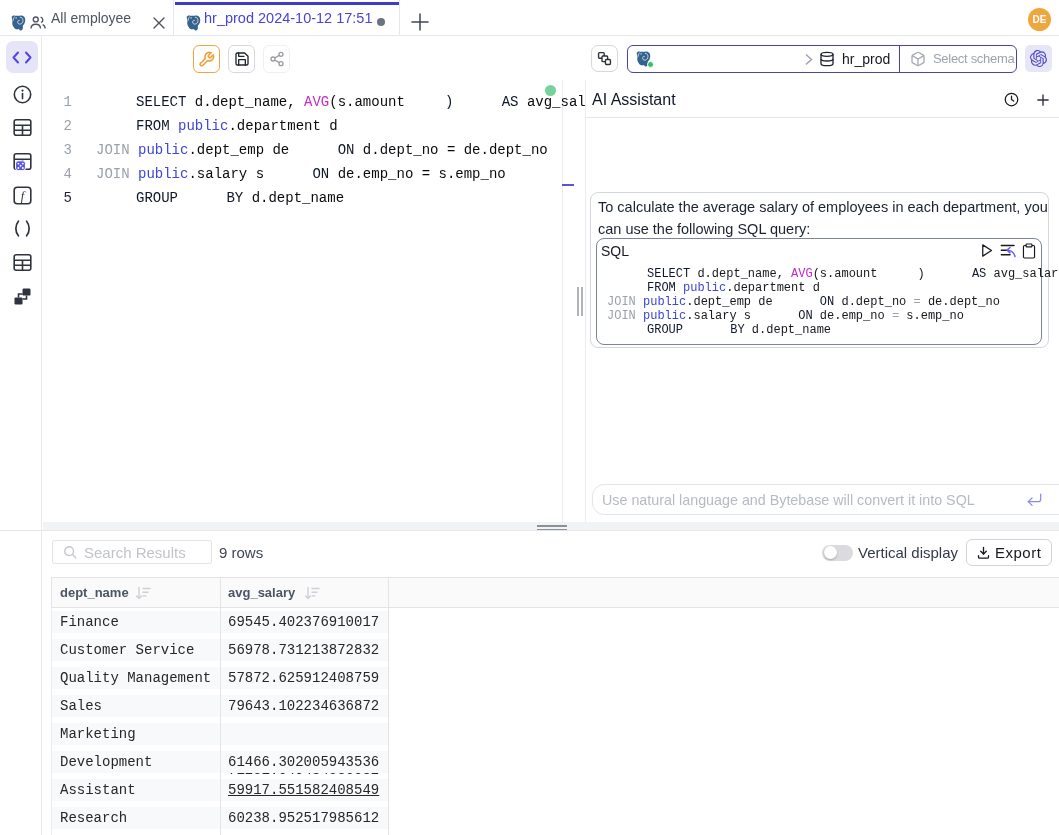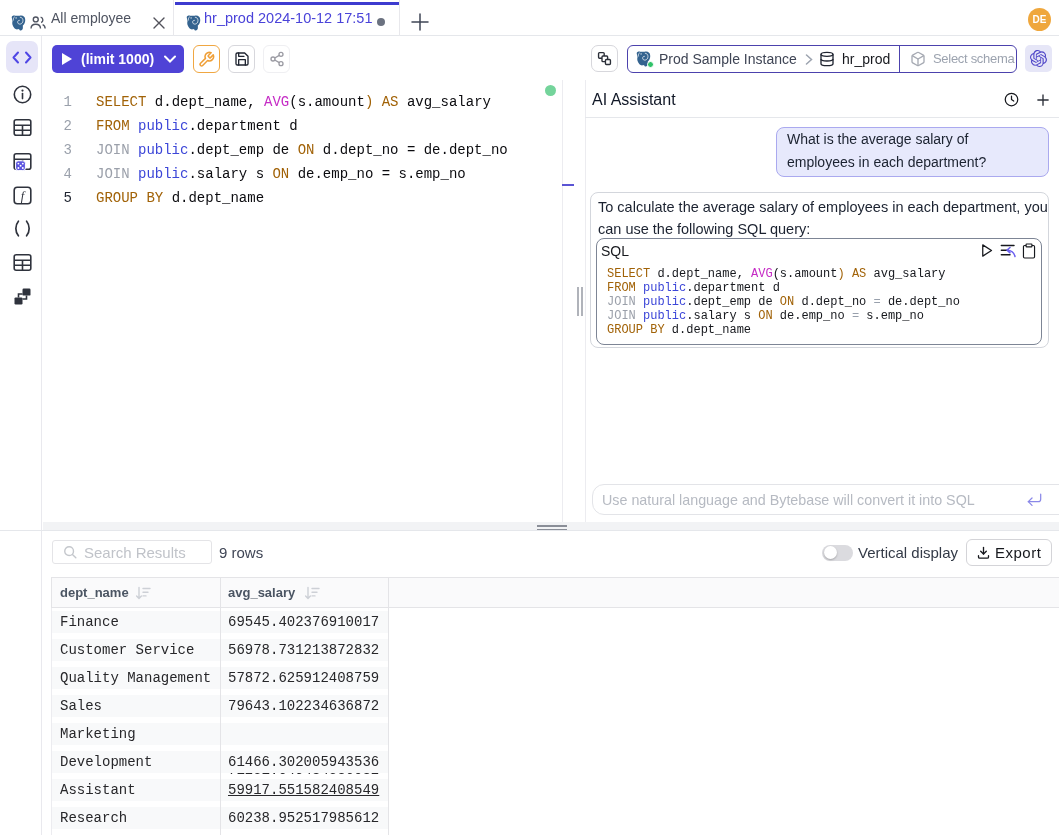--- a/index.html
+++ b/index.html
@@ -1,20 +1,20 @@
 <!DOCTYPE html>
 <html><head>
 <meta charset="utf-8">
 <style>
   * { margin:0; padding:0; box-sizing:border-box; }
   html,body { width:1059px; height:835px; background:#fff; font-family:"Liberation Sans", sans-serif; overflow:hidden; }
   .abs { position:absolute; }
   .mono { font-family:"Liberation Mono", monospace; }
   #page { position:relative; width:1059px; height:835px; background:#fff; }
-  .kw { color:#a16207; }
+  .kw { color:#0f172a;margin-left:40px; }
   .pub { color:#3c46d8; }
   .fn { color:#c52bc5; }
   .op { color:#98a0ac; }
   .gray-join { color:#9ba0aa; }
   svg { display:block; }
 </style>
 </head>
 <body>
 <div id="page">
 
@@ -114,29 +114,20 @@
       </svg>
     </div>
   <div class="abs" style="left:13px;top:287px;" id="sb-flow">
       <svg width="19" height="19" viewBox="0 0 19 19" fill="none">
         <rect x="9.5" y="1.6" width="8" height="7" rx="1.2" fill="#2f333d"></rect>
         <rect x="1.5" y="10.4" width="8" height="7" rx="1.2" fill="#2f333d"></rect>
         <path d="M5.5,10.4 V7 H9.5 M13.5,8.6 V12 H9.5" stroke="#2f333d" stroke-width="1.6" fill="none"></path>
       </svg>
     </div>
 
-  <div class="abs" style="left:52px;top:45px;width:132px;height:28px;background:#4f43d6;border-radius:5px;display:flex;align-items:center;color:#fff;">
-    <svg style="margin-left:8px;" width="13" height="14" viewBox="0 0 13 14">
-        <path d="M2,1 L12,7 L2,13 Z" fill="#fff"></path>
-      </svg>
-    <span style="margin-left:8px;font-size:14px;font-weight:700;white-space:nowrap;">(limit 1000)</span>
-    <svg style="margin-left:10px;" width="12" height="8" viewBox="0 0 12 8">
-        <path d="M1,1.5 L6,6.5 L11,1.5" stroke="#fff" stroke-width="2" fill="none" stroke-linecap="round"></path>
-      </svg>
-  </div>
   <div class="abs" style="left:193px;top:45px;width:27px;height:28px;border:1px solid #f0a742;border-radius:6px;display:flex;align-items:center;justify-content:center;" id="wrench">
       <svg width="17" height="17" viewBox="0 0 24 24" fill="none" stroke="#ef9f38" stroke-width="2.2" stroke-linecap="round" stroke-linejoin="round">
         <path d="M14.7 6.3a1 1 0 0 0 0 1.4l1.6 1.6a1 1 0 0 0 1.4 0l3.77-3.77a6 6 0 0 1-7.94 7.94l-6.91 6.91a2.12 2.12 0 0 1-3-3l6.91-6.91a6 6 0 0 1 7.94-7.94l-3.76 3.76z"></path>
       </svg>
     </div>
   <div class="abs" style="left:228px;top:45px;width:27px;height:28px;border:1px solid #d7d7dc;border-radius:6px;display:flex;align-items:center;justify-content:center;" id="floppy">
       <svg width="16" height="16" viewBox="0 0 24 24" fill="none" stroke="#1f2430" stroke-width="2" stroke-linecap="round" stroke-linejoin="round">
         <path d="M19 21H5a2 2 0 0 1-2-2V5a2 2 0 0 1 2-2h11l5 5v11a2 2 0 0 1-2 2z"></path>
         <polyline points="17 21 17 13 7 13 7 21"></polyline>
         <polyline points="7 3 7 8 15 8"></polyline>
@@ -165,21 +156,20 @@
   <div class="abs" style="left:627px;top:44.5px;width:390px;height:28px;border:1.3px solid #4c42ad;border-radius:6px;white-space:nowrap;">
     <span class="abs" style="left:7px;top:4px;" id="pg3">
         <svg width="17" height="17" viewBox="0 0 24 24">
           <path fill="#34638f" d="M10.5,2.6 C9.6,2.3 8.4,2.2 7.3,2.5 C6.6,2.2 5.3,2 4.2,2.4 C3,2.9 2.2,3.9 2.5,5.3 L3.6,9.8 C3.1,11.5 3,13.6 3.8,15.9 C4.7,18.5 6.2,20.4 7.9,21.3 C9.3,22 10.7,22 11.7,21.2 C12,21.4 12.5,21.5 13,21.6 C13.1,22.3 13.5,22.9 14.2,23.2 C15.2,23.6 16.4,23.3 17.2,22.4 C18,21.5 18.3,20.3 18.2,18.6 L18.1,16.4 C19.8,14.9 21,12.6 21.4,10.1 C21.8,7.5 21.3,5.2 19.9,3.8 C18.4,2.2 16.1,1.7 13.6,2.3 C12.5,2.5 11.4,2.6 10.5,2.6 Z"></path>
           <path d="M6.1,4.2 C4.9,4.9 4.5,6.6 4.9,8.6" stroke="#fff" stroke-width="1" fill="none" stroke-linecap="round"></path>
           <path d="M14.5,4.6 C16.8,4.8 18.3,6.5 18.3,9.1 C18.3,11.9 16.7,14 14.3,14.3 C12.2,14.5 10.8,13.3 10.8,11.4 C10.8,9.8 11.9,8.8 13.3,8.9" stroke="#fff" stroke-width="1" fill="none" stroke-linecap="round"></path>
           <circle cx="8.6" cy="5.6" r="0.9" fill="#fff"></circle>
         </svg>
         <span style="position:absolute;right:-2px;bottom:-1px;width:7px;height:7px;border-radius:50%;background:#30c268;border:1.5px solid #fff;"></span>
       </span>
-    <span class="abs" style="left:31px;top:0;height:26px;display:flex;align-items:center;font-size:14px;color:#3f4555;">Prod Sample Instance</span>
     <svg class="abs" style="left:177px;top:8px;" width="8" height="11" viewBox="0 0 8 11">
         <path d="M1.5,1 L6.5,5.5 L1.5,10" stroke="#9ca3af" stroke-width="1.5" fill="none" stroke-linecap="round"></path>
       </svg>
     <span class="abs" style="left:191px;top:5px;" id="dbcyl">
         <svg width="16" height="16" viewBox="0 0 24 24" fill="none" stroke="#1f2430" stroke-width="2">
           <ellipse cx="12" cy="5" rx="9" ry="3"></ellipse>
           <path d="M3 5v14a9 3 0 0 0 18 0V5"></path>
           <path d="M3 12a9 3 0 0 0 18 0"></path>
         </svg>
       </span>
@@ -219,21 +209,20 @@
         <circle cx="12" cy="12" r="10"></circle>
         <polyline points="12 6.5 12 12 15.5 14.5" stroke-linecap="round" stroke-linejoin="round"></polyline>
       </svg>
     </div>
   <div class="abs" style="left:1037px;top:94px;" id="plusai">
       <svg width="12" height="12" viewBox="0 0 16 16">
         <path d="M8,0.5 V15.5 M0.5,8 H15.5" stroke="#2b2f38" stroke-width="1.8"></path>
       </svg>
     </div>
 
-  <div class="abs" style="left:776px;top:127px;width:273px;height:50px;background:#e7e9fc;border:1px solid #aaa9ef;border-radius:8px;padding:0 10px;font-size:14px;line-height:22.5px;color:#1b2230;">What is the average salary of<br>employees in each department?</div>
 
   <div class="abs" style="left:590px;top:192px;width:459px;height:156px;background:#fff;border:1px solid #d3d6dc;border-radius:8px;"></div>
   <div class="abs" style="left:598px;top:195.5px;width:452px;font-size:14.5px;line-height:22.4px;color:#1b2230;">To calculate the average salary of employees in each department, you can use the following SQL query:</div>
   <div class="abs" style="left:596px;top:238px;width:446px;height:107px;background:#fff;border:1px solid #7d8595;border-radius:8px;"></div>
   <div class="abs" style="left:601px;top:243px;font-size:14px;color:#16181d;">SQL</div>
   <div class="abs" style="left:979px;top:243px;" id="playo">
       <svg width="15" height="15" viewBox="0 0 24 24" fill="none" stroke="#16181d" stroke-width="2" stroke-linejoin="round">
         <path d="M6,3 L20,12 L6,21 Z"></path>
       </svg>
     </div>

